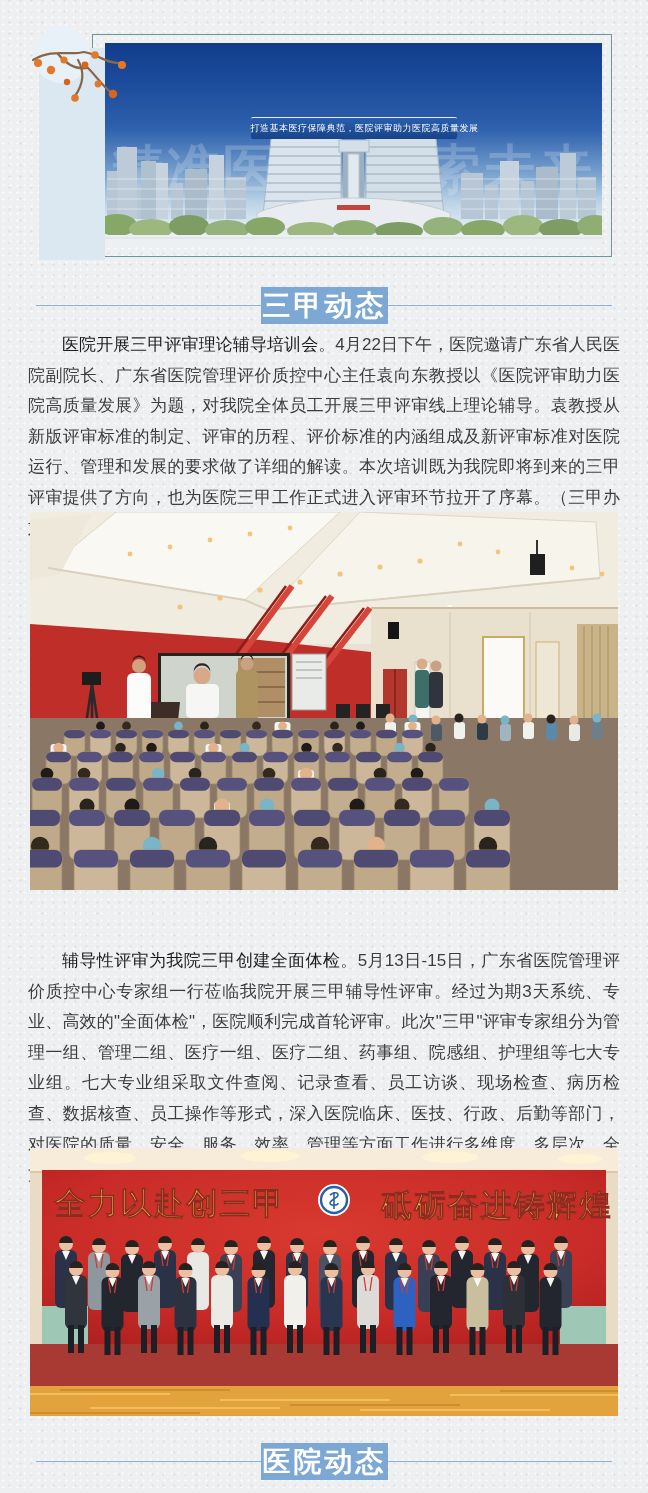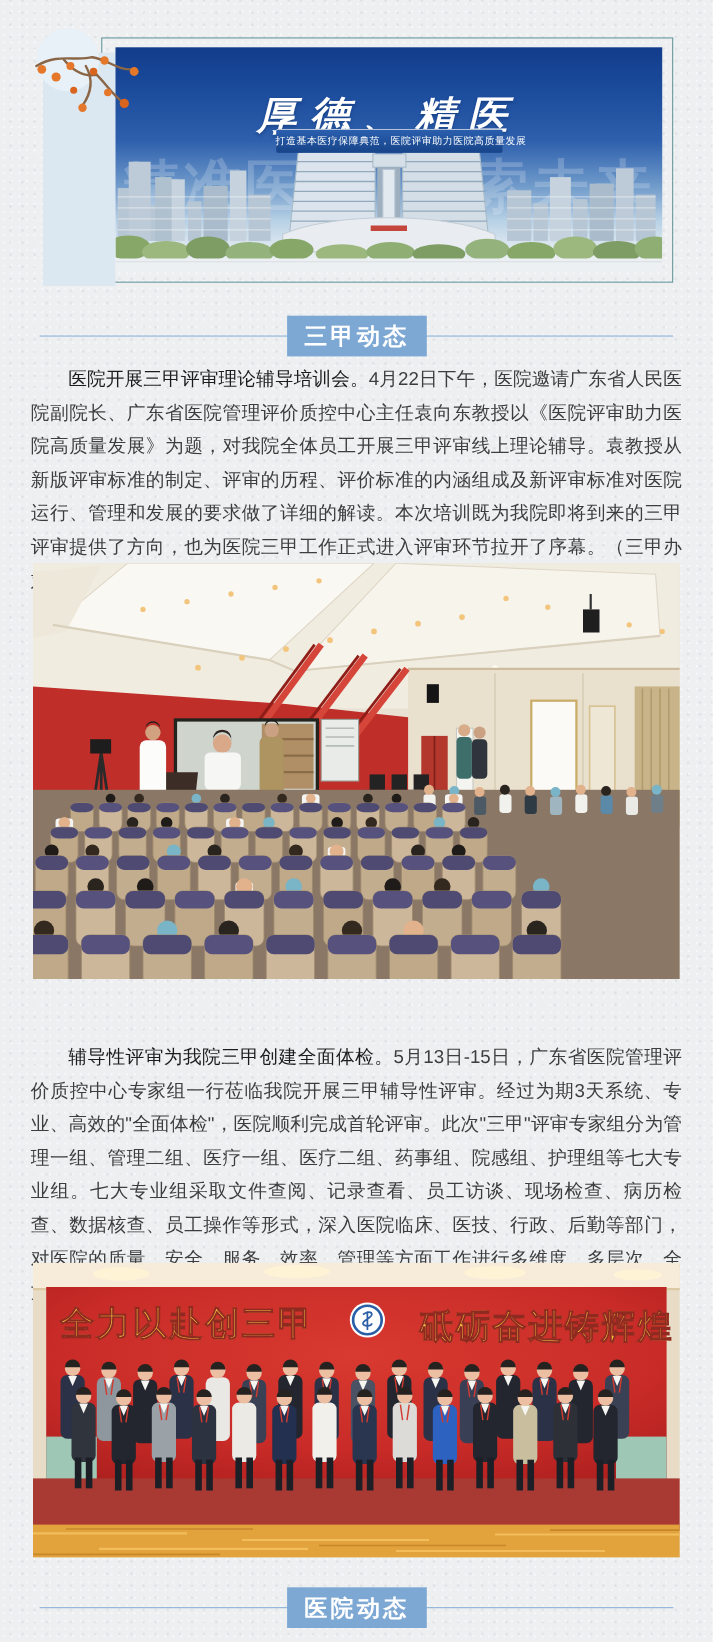--- a/index.html
+++ b/index.html
@@ -28,40 +28,39 @@
   .banner-subtitle{left:50%;top:74px;transform:translateX(-50%);width:206px;height:21px;line-height:21px;
     text-align:center;color:#fff;font-size:9px;letter-spacing:.5px;border-radius:2px;
     background:linear-gradient(180deg,#2a5fae,#174489);border-top:1px solid rgba(255,255,255,.9);z-index:6;white-space:nowrap;}
   .banner-watermark{left:6px;right:6px;top:92px;display:flex;justify-content:space-between;
     color:rgba(255,255,255,.20);font-size:52px;font-weight:700;letter-spacing:4px;white-space:nowrap;z-index:4;}
   .skyline{left:0;top:0;z-index:5;}
 
   
   .section-line{height:1px;background:#8cb2d9;z-index:1;}
   .section-badge{width:127px;height:37px;background:#7ea8d4;color:#fff;display:flex;align-items:center;justify-content:center;
-    font-size:21px;font-weight:700;letter-spacing:3px;z-index:2;}
+    font-size:28px;font-weight:700;letter-spacing:3px;z-index:2;}
 
   
   .article{width:592px;color:#3d3d3d;z-index:2;}
   .article p{margin:0;font-size:17px;line-height:30.6px;text-align:justify;text-indent:2em;}
   .lead{font-weight:400;color:#1c1c1c;}
 
   
   .photo{z-index:2;display:block;}
 </style>
 </head>
 <body>
 
 <div id="page">
 
   <div class="abs banner-frame"></div>
   <div class="abs deco-square"></div>
 
   <div class="abs banner-img">
-    <div class="abs banner-slogan">厚德、精医</div>
     <div class="abs banner-subtitle">打造基本医疗保障典范，医院评审助力医院高质量发展</div>
     <div class="abs banner-watermark">
       <span>精准医疗</span>
         <span>探索未来</span>
     </div>
     <svg class="abs skyline" width="497" height="203" viewBox="0 0 497 203">
 
       <g fill="#b7c6d4">
         <rect x="2" y="128" width="24" height="48"></rect>
           <rect x="28" y="144" width="13" height="32"></rect>

